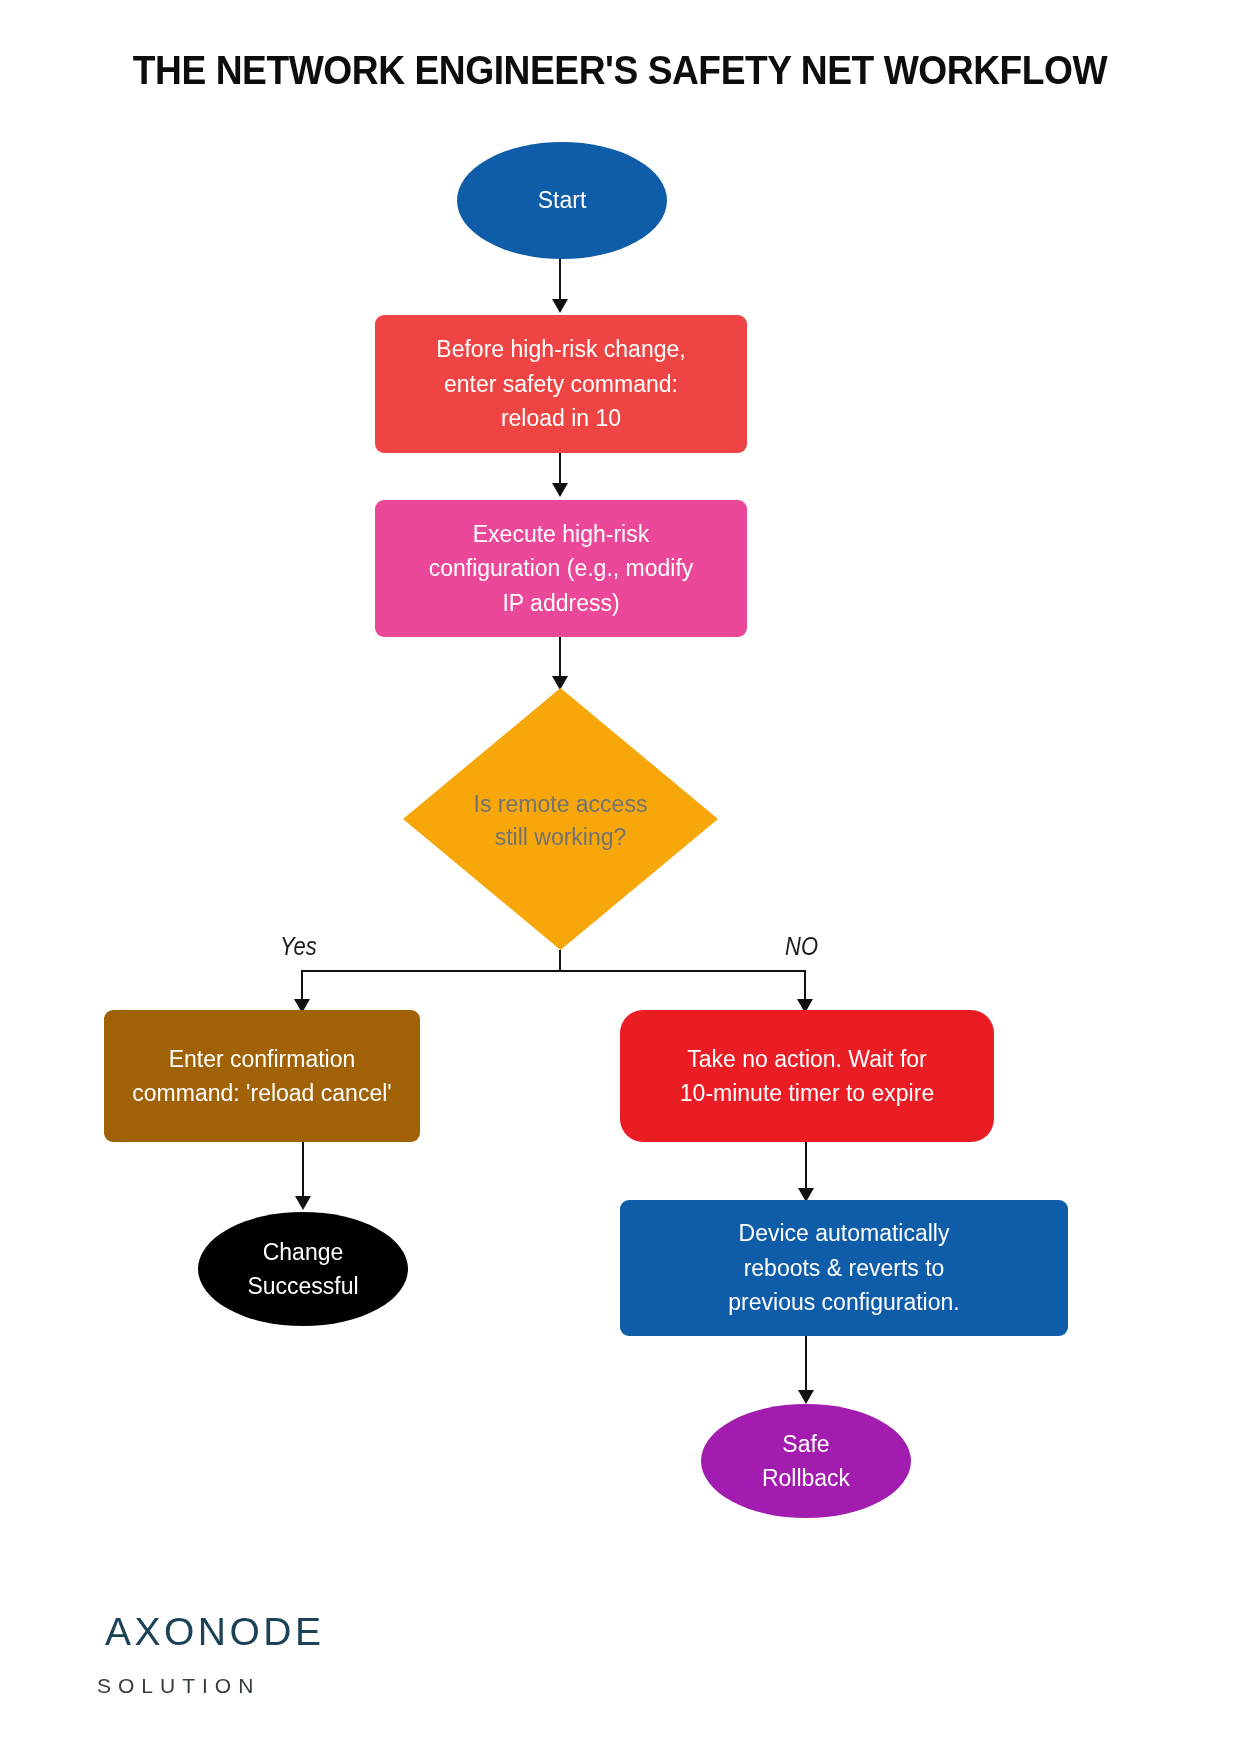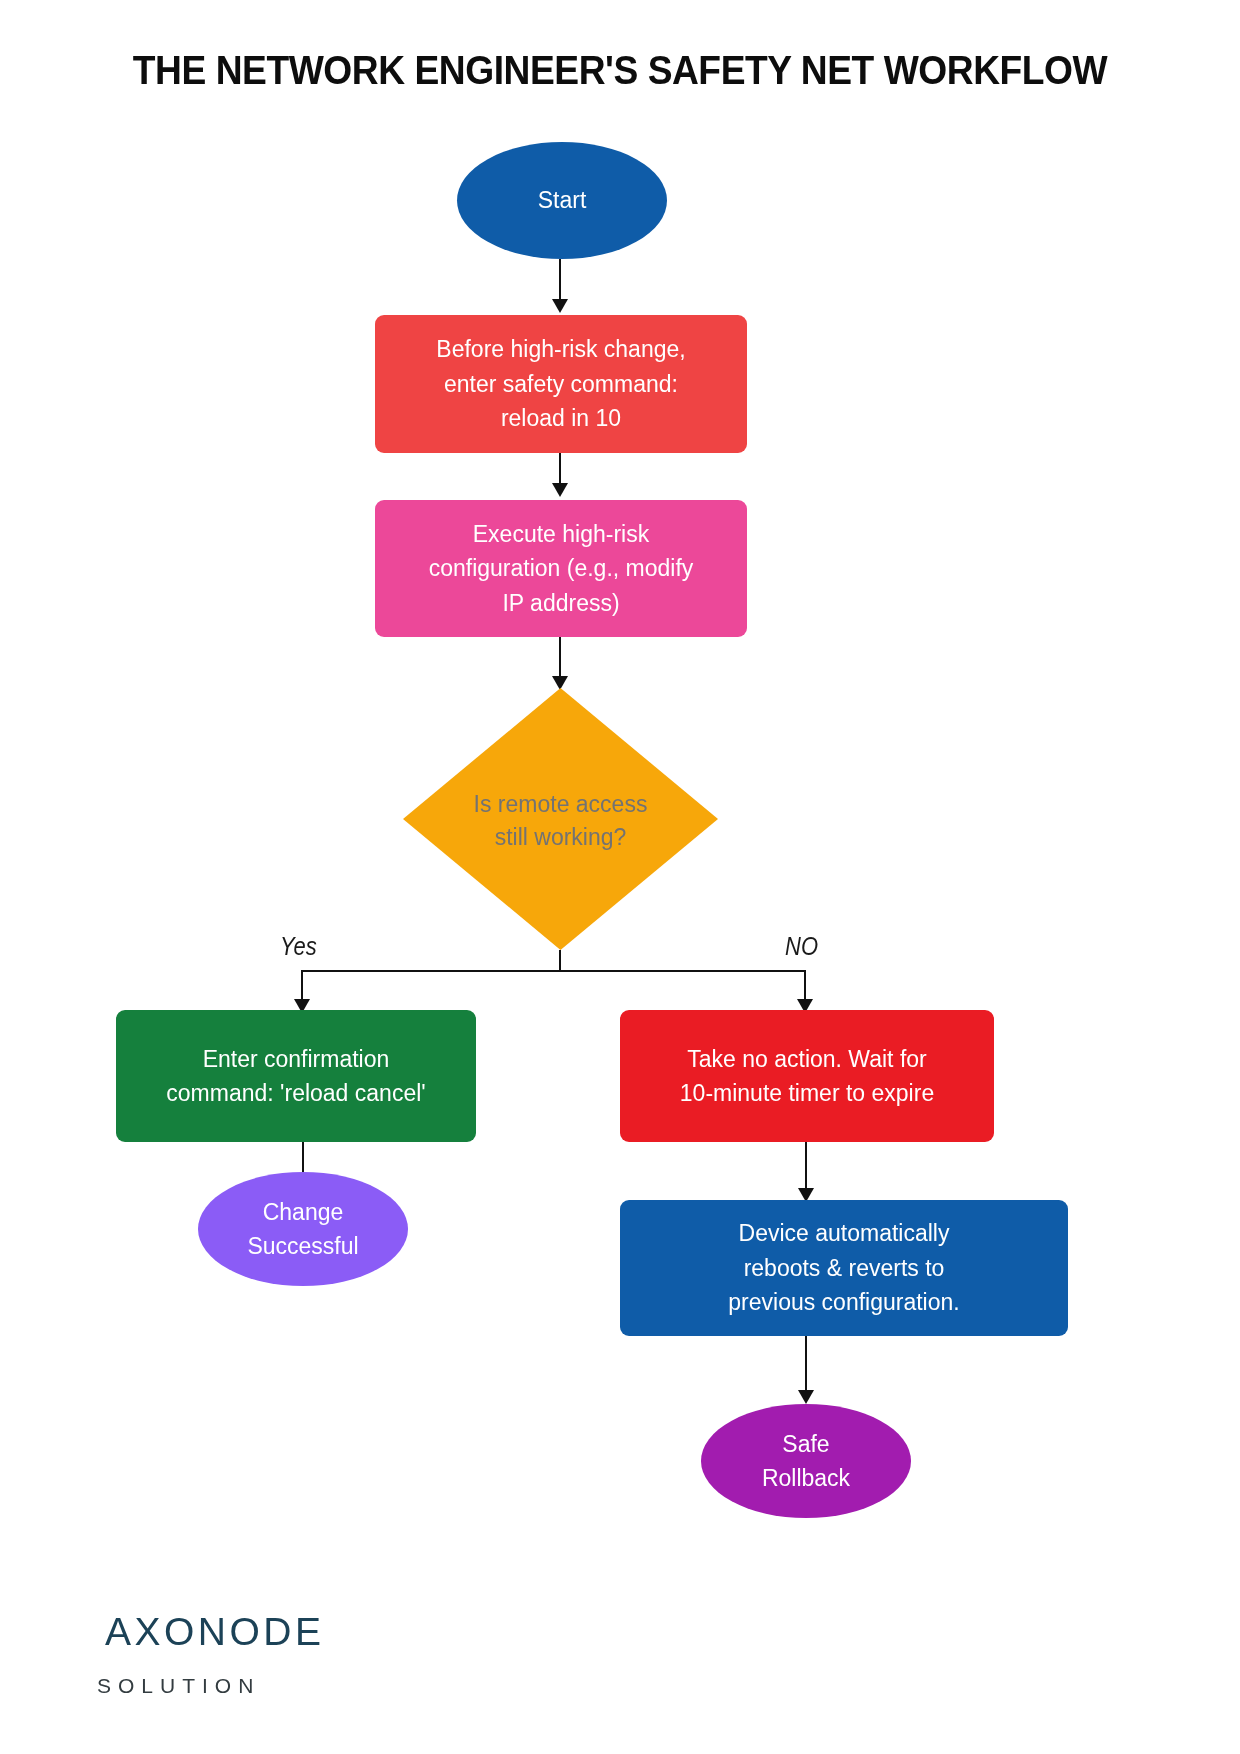--- a/index.html
+++ b/index.html
@@ -195,32 +195,32 @@
     <div class="vline" style="left:301px; top:970px; height:33px;"></div>
     <div class="arrowhead" style="left:294px; top:999px;"></div>
 
     <div class="vline" style="left:804px; top:970px; height:33px;"></div>
     <div class="arrowhead" style="left:797px; top:999px;"></div>
   </div>
 
   <div class="branch-label" style="left:280px; top:932px;">Yes</div>
   <div class="branch-label" style="left:785px; top:932px;">NO</div>
 
-  <div class="node rect" style="left:116px; top:1010px; width:360px; height:132px; background:#15803d;">Enter confirmation
+  <div class="node rect" style="left:104px; top:1010px; width:316px; height:132px; background:#a16207;">Enter confirmation
 command: 'reload cancel'</div>
 
   <div class="conn">
     <div class="vline" style="left:302px; top:1142px; height:58px;"></div>
     <div class="arrowhead" style="left:295px; top:1196px;"></div>
   </div>
 
-  <div class="node ellipse" style="left:198px; top:1172px; width:210px; height:114px; background:#8b5cf6;">Change
+  <div class="node ellipse" style="left:198px; top:1212px; width:210px; height:114px; background:#000000;">Change
 Successful</div>
 
-  <div class="node rect" style="left:620px; top:1010px; width:374px; height:132px; background:#ea1c24;">Take no action. Wait for
+  <div class="node rect" style="left:620px; top:1010px; width:374px; height:132px; background:#ea1c24;border-radius:23px;">Take no action. Wait for
 10-minute timer to expire</div>
 
   <div class="conn">
     <div class="vline" style="left:805px; top:1142px; height:50px;"></div>
     <div class="arrowhead" style="left:798px; top:1188px;"></div>
   </div>
 
   <div class="node rect" style="left:620px; top:1200px; width:448px; height:136px; background:#0f5ca8;">Device automatically
 reboots &amp; reverts to
 previous configuration.</div>

